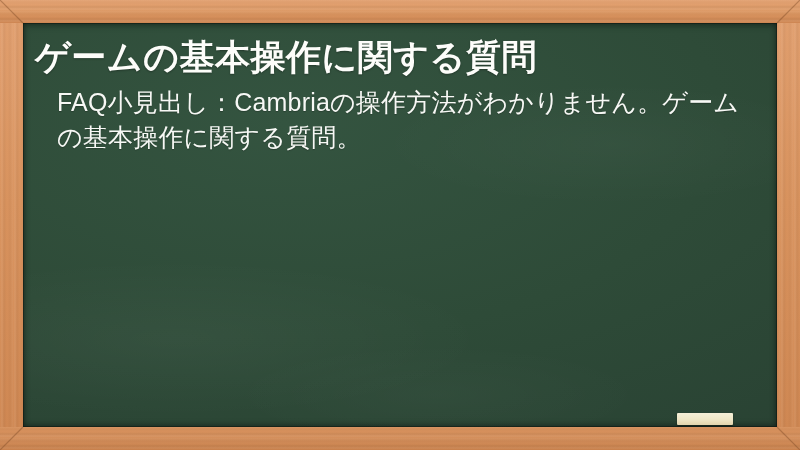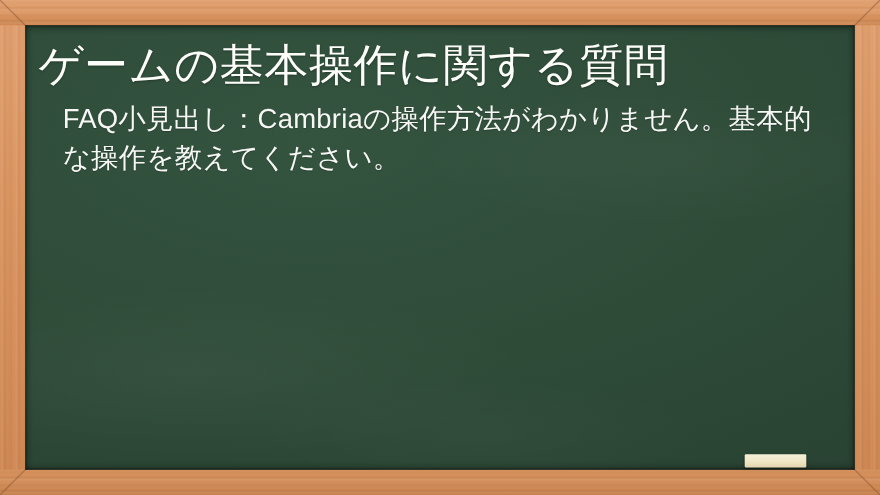--- a/index.html
+++ b/index.html
@@ -110,23 +110,23 @@
 
   .content {
     position: relative;
     z-index: 2;
     padding: 8px 20px 0 12px;
   }
 
   
   .title {
     color: #fdfdfa;
-    font-size: 40px;
+    font-size: 35px;
     line-height: 1.25;
-    font-weight: 400;
+    font-weight: 700;
     letter-spacing: 0.5px;
     margin: 4px 0 6px 0;
     white-space: nowrap;
     text-shadow: 0 1px 2px rgba(0,0,0,0.30);
   }
 
   
   .body-list {
     margin: 0;
     padding: 0 4px 0 22px;
@@ -185,21 +185,21 @@
       <line x1="34" y1="34" x2="11" y2="11" stroke="rgba(120,70,35,0.40)" stroke-width="1.2"></line>
     </svg>
   </div>
 
   <div class="board">
     <div class="content">
 
       <h1 class="title">ゲームの基本操作に関する質問</h1>
 
       <ul class="body-list">
-        <li class="para">FAQ小見出し：Cambriaの操作方法がわかりません。基本的な操作を教えてください。</li>
+        <li class="para">FAQ小見出し：Cambriaの操作方法がわかりません。ゲームの基本操作に関する質問。</li>
       </ul>
 
     </div>
   </div>
 
   <div class="chalk"></div>
 
 </div>
 
 </body></html>

